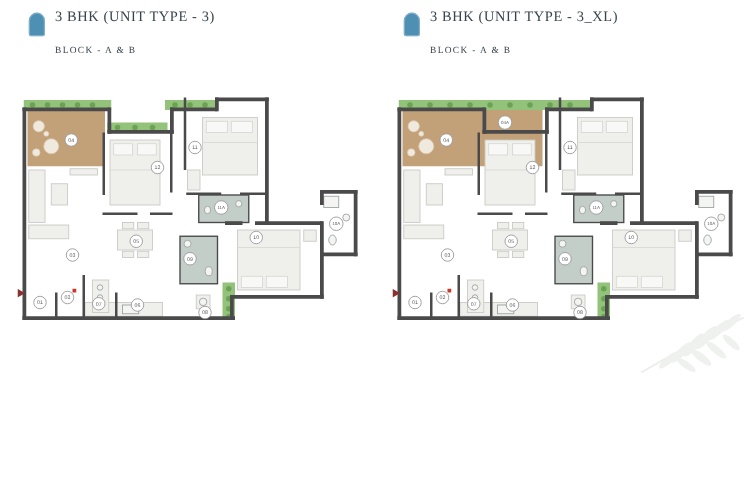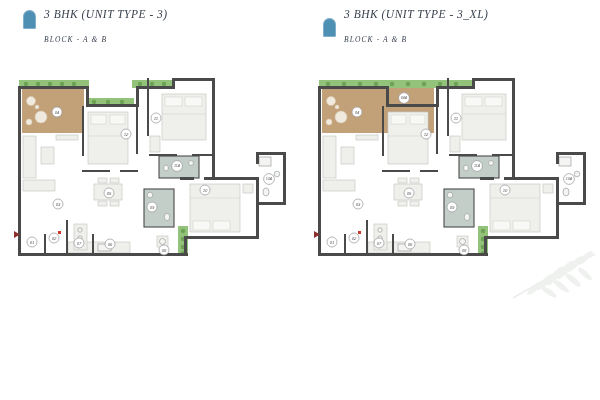--- a/index.html
+++ b/index.html
@@ -1,22 +1,22 @@
 <!DOCTYPE html>
 <html><head>
 <meta charset="utf-8">
 <style>
   html,body{margin:0;padding:0;background:#fff;}
   #page{position:relative;width:600px;height:306px;background:#ffffff;overflow:hidden;
-        font-family:"Liberation Sans",sans-serif;font-style:italic;}
+        font-family:"Liberation Sans",sans-serif;}
 
   
   .plan-header{position:absolute;top:8px;display:flex;align-items:flex-start;gap:8px;}
   .plan-header.left{left:23px;}
-  .plan-header.right{left:323px;align-items:center;}
+  .plan-header.right{left:323px;}
   .arch-icon{width:13px;height:19px;background:#4e8fb4;border-radius:7px 7px 2px 2px;
              box-shadow:inset 0 0 0 1px rgba(255,255,255,.28);margin-top:2px;}
   .plan-title{font-family:"Liberation Serif",serif;font-size:11.5px;color:#39424e;
               letter-spacing:.5px;line-height:1.15;white-space:nowrap;}
   .plan-subtitle{font-family:"Liberation Serif",serif;font-size:7.5px;color:#39424e;
                  letter-spacing:1.1px;margin-top:14px;}
 
   
   .plan-host{position:absolute;top:74px;width:280px;height:212px;}
   .plan-host.left{left:14px;}

